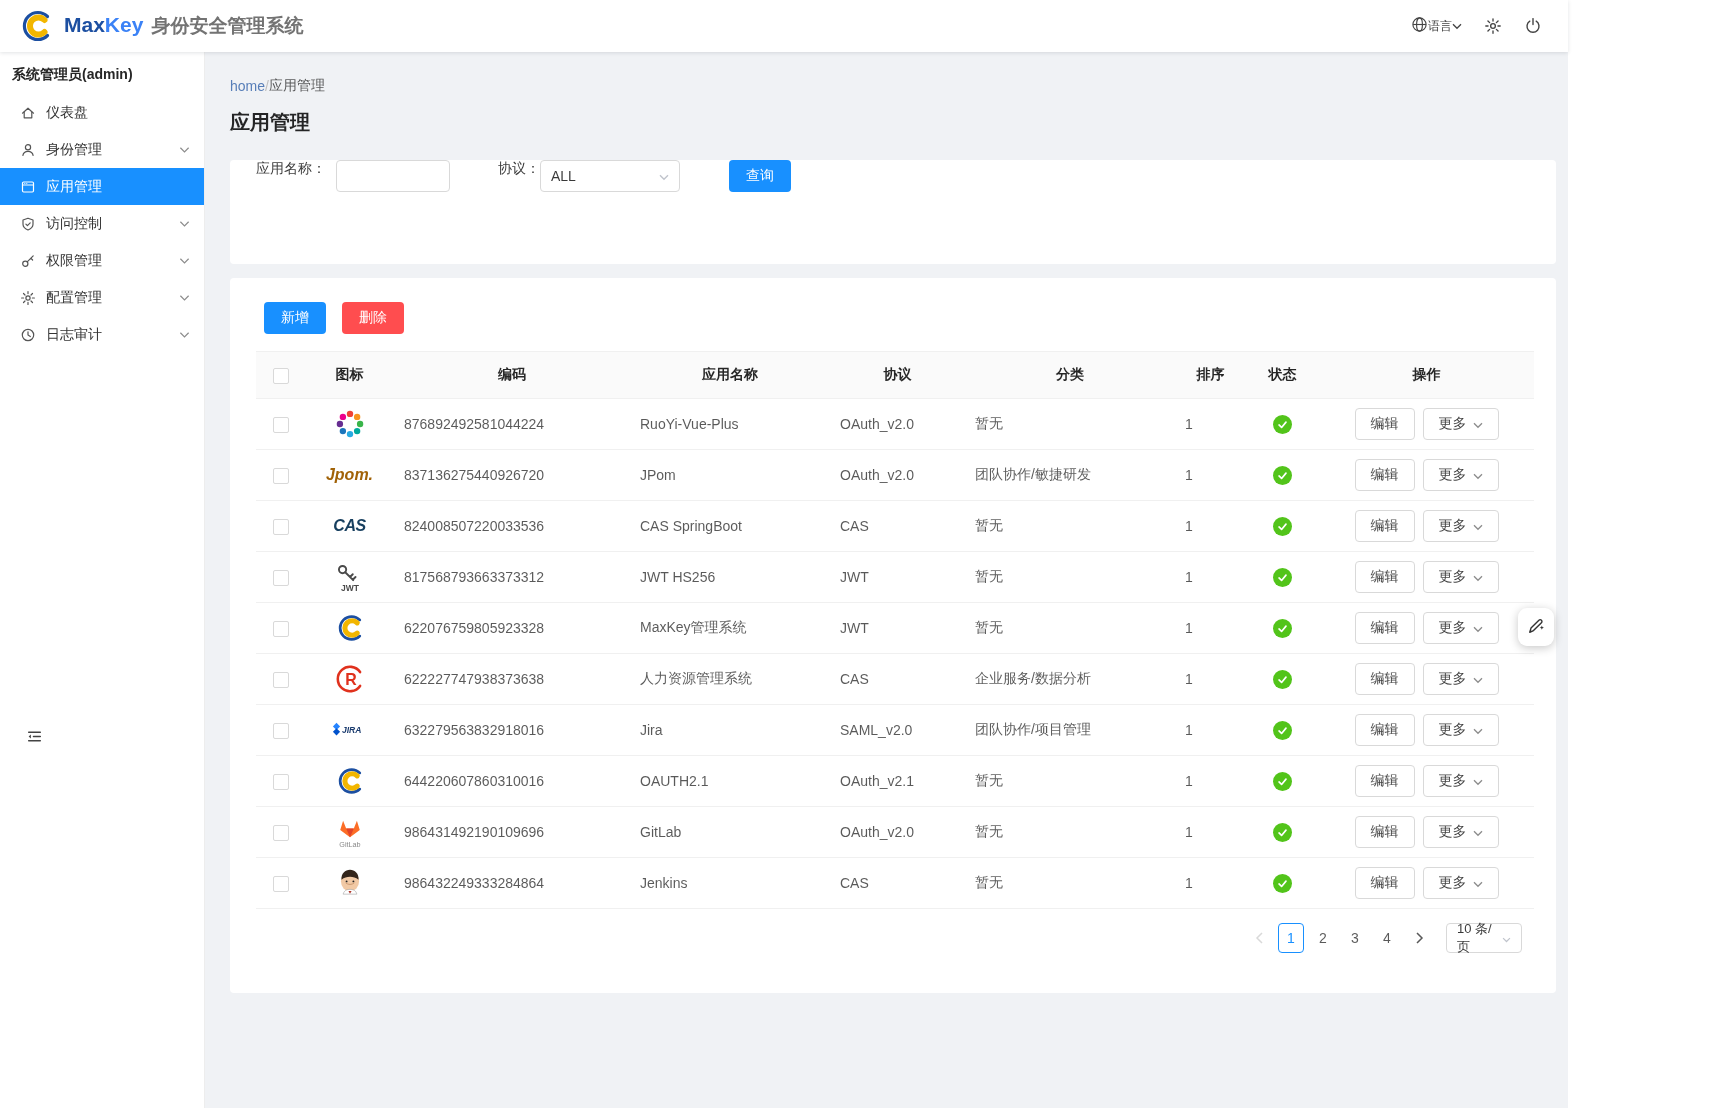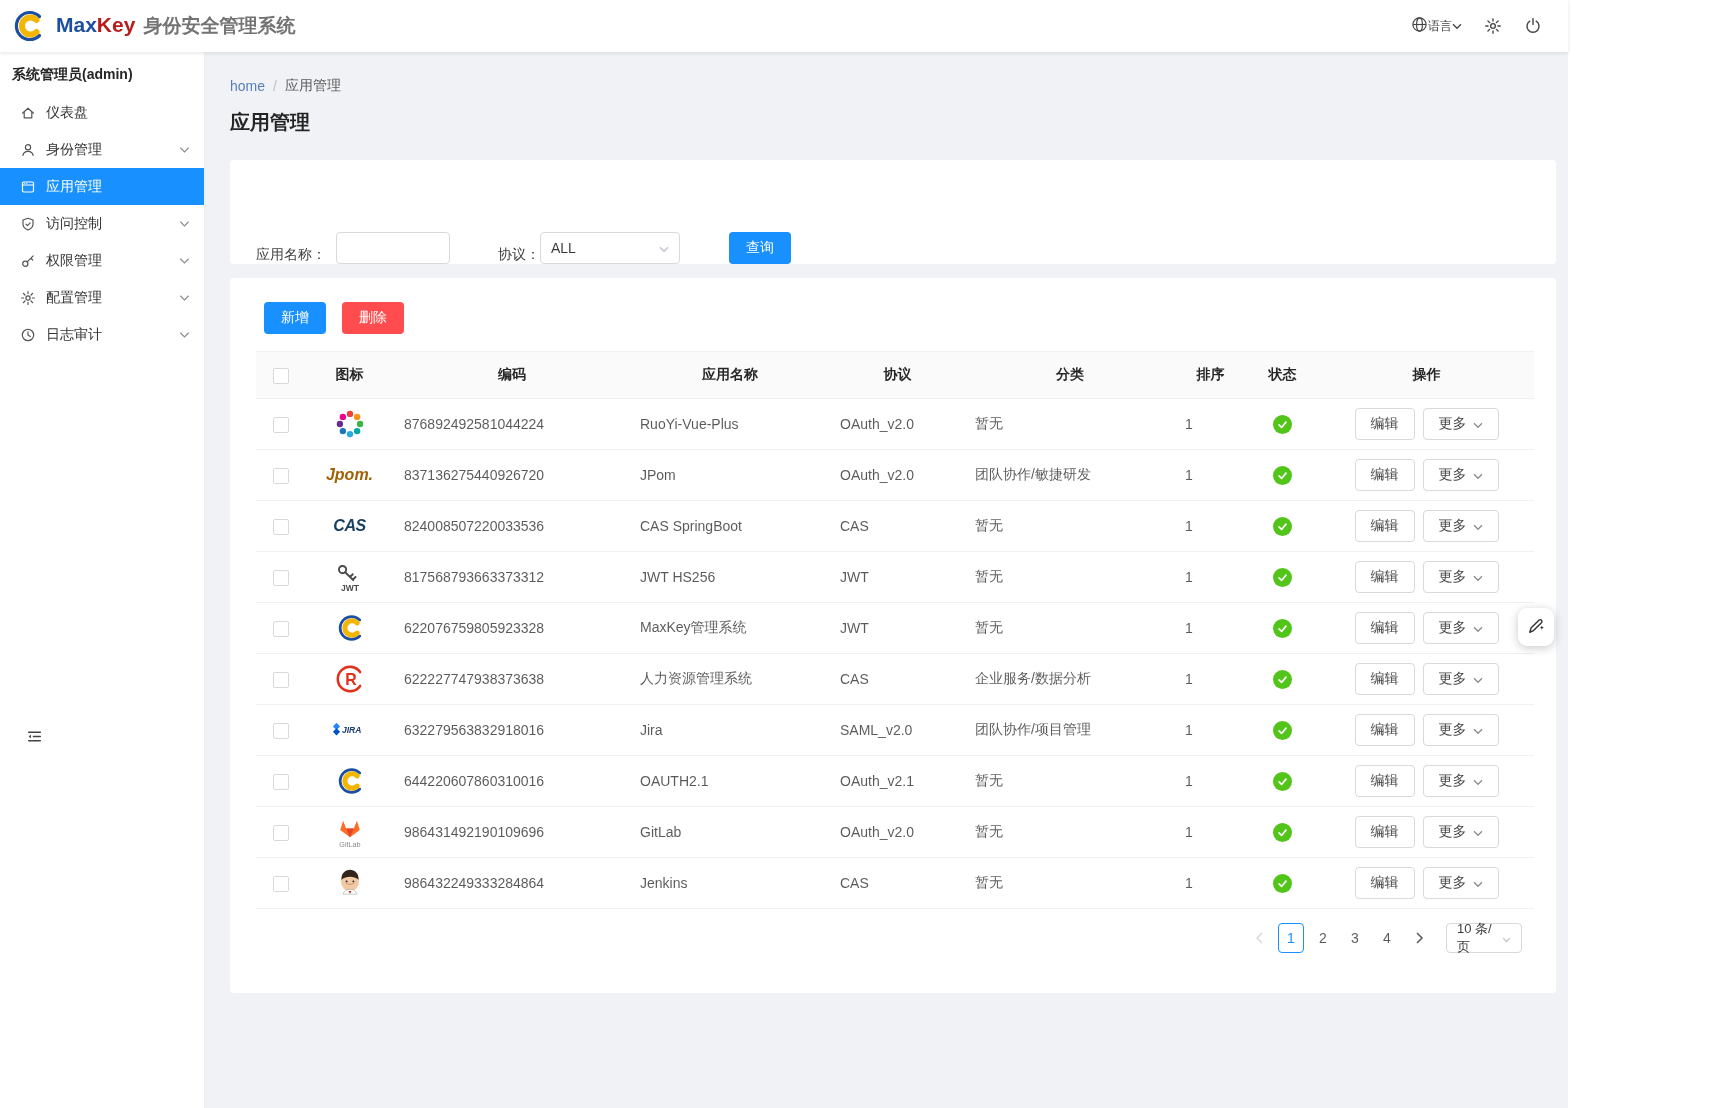--- a/index.html
+++ b/index.html
@@ -1,51 +1,51 @@
 <!DOCTYPE html>
 <html><head>
 <meta charset="utf-8">
 <style>
   *{box-sizing:border-box;margin:0;padding:0}
   html,body{width:1710px;height:1108px}
   body{background:#fff;font-family:"Liberation Sans","DejaVu Sans",sans-serif;font-size:14px;color:rgba(0,0,0,.85);position:relative;overflow:hidden}
   .app{position:absolute;left:0;top:0;width:1568px;height:1108px;background:#fff}
 
   
-  .app-header{position:absolute;left:0;top:0;width:100%;height:52px;background:#fff;display:flex;align-items:center;justify-content:space-between;padding:0 26px 0 8px;box-shadow:0 1px 4px rgba(0,21,41,.12);z-index:20}
+  .app-header{position:absolute;left:0;top:0;width:100%;height:52px;background:#fff;display:flex;align-items:center;justify-content:space-between;padding:0 26px 0 16px;box-shadow:0 1px 4px rgba(0,21,41,.12);z-index:20}
   .brand{display:flex;align-items:center;gap:8px}
   .brand-logo{display:inline-flex}
   .brand-text{font-weight:bold;font-size:21px;display:flex;align-items:baseline}
-  .t-max{color:#1c4fa1}.t-key{color:#b91c1c}
+  .t-max{color:#1c4fa1}.t-key{color:#3b82f6}
   .t-sub{color:#737373;font-size:19px;font-weight:bold;margin-left:8px}
   .header-right{display:flex;align-items:center;gap:22px;color:#434343}
   .lang{display:flex;align-items:center;gap:0;cursor:pointer;font-size:12px}
   .hicon{display:inline-flex;cursor:pointer}
 
   
   .sidebar{position:absolute;left:0;top:52px;width:205px;height:1056px;background:#fff;border-right:1px solid #ededed;z-index:10}
   .sidebar-user{padding:14px 12px 10px;font-weight:bold;font-size:14px;color:#262626}
   .menu-item{height:37px;display:flex;align-items:center;gap:10px;padding:0 14px 0 20px;color:#333;cursor:pointer;font-size:14px}
   .menu-item .mi-icon{display:inline-flex;color:#555}
   .menu-item.active{background:#1890ff;color:#fff}
   .menu-item.active .mi-icon{color:#fff}
   .mi-caret{margin-left:auto;display:inline-flex;color:#8c8c8c}
   .collapse-btn{position:absolute;left:26px;top:676px;color:#434343;cursor:pointer;display:inline-flex}
 
   
   .main{position:absolute;left:205px;top:52px;width:1363px;height:1056px;background:#f0f2f5;padding:24px 12px 0 25px;overflow:hidden}
-  .breadcrumb{font-size:14px;height:20px;margin-bottom:12px;display:flex;gap:8px;align-items:center}
+  .breadcrumb{font-size:14px;height:20px;margin-bottom:12px;display:flex;align-items:center}
   .breadcrumb a{color:#577eb8;text-decoration:none;cursor:pointer}
   .breadcrumb .sep{color:#bfbfbf}
   .breadcrumb .cur{color:rgba(0,0,0,.65)}
   .page-title{font-size:20px;font-weight:bold;color:rgba(0,0,0,.85);height:28px;line-height:28px;margin-bottom:24px}
   .card{background:#fff;border-radius:4px}
 
   
-  .filter-card{height:104px;display:flex;align-items:flex-end;padding:0 26px;margin-bottom:14px}
+  .filter-card{height:104px;display:flex;align-items:flex-start;padding:0 26px;margin-bottom:14px}
   .filter-card label{color:rgba(0,0,0,.78)}
   .f-input{width:114px;height:32px;border:1px solid #d9d9d9;border-radius:4px;margin-left:10px;margin-right:48px;padding:0 8px;font-size:14px;outline:none;font-family:inherit}
   .select{height:32px;border:1px solid #d9d9d9;border-radius:4px;background:#fff;display:inline-flex;align-items:center;justify-content:space-between;padding:0 10px;cursor:pointer;color:rgba(0,0,0,.78)}
   .protocol-select{width:140px;margin-right:49px}
   .btn{height:32px;border:none;border-radius:4px;font-size:14px;padding:0 17px;cursor:pointer;color:#fff;font-family:inherit}
   .btn.primary{background:#1890ff}
   .btn.danger{background:#ff4d4f}
 
   
   .table-card{padding:24px 26px 40px}

